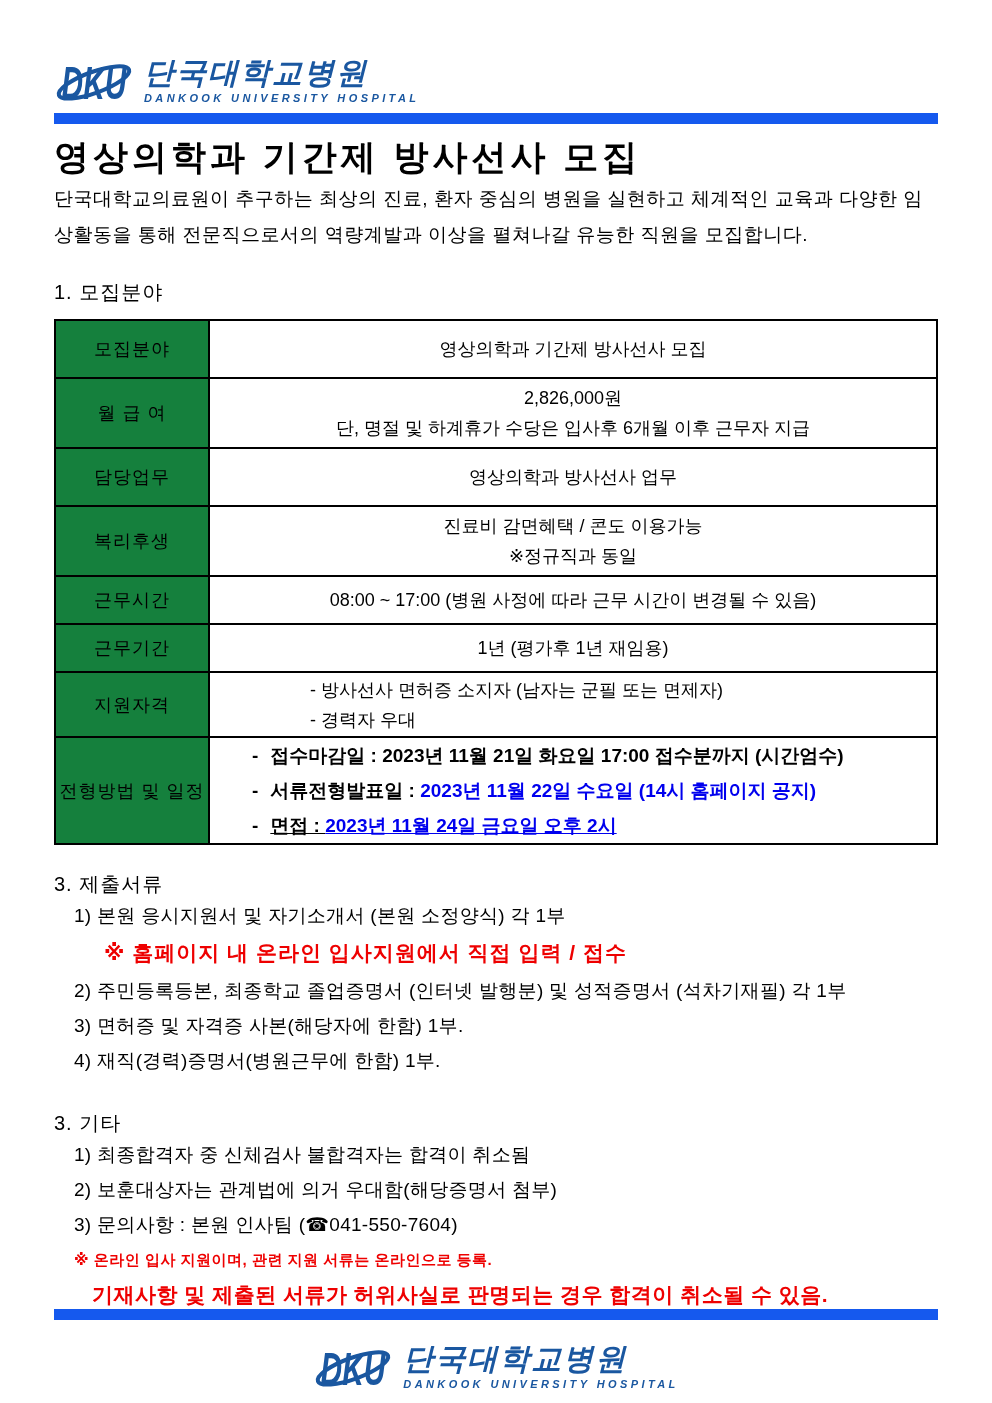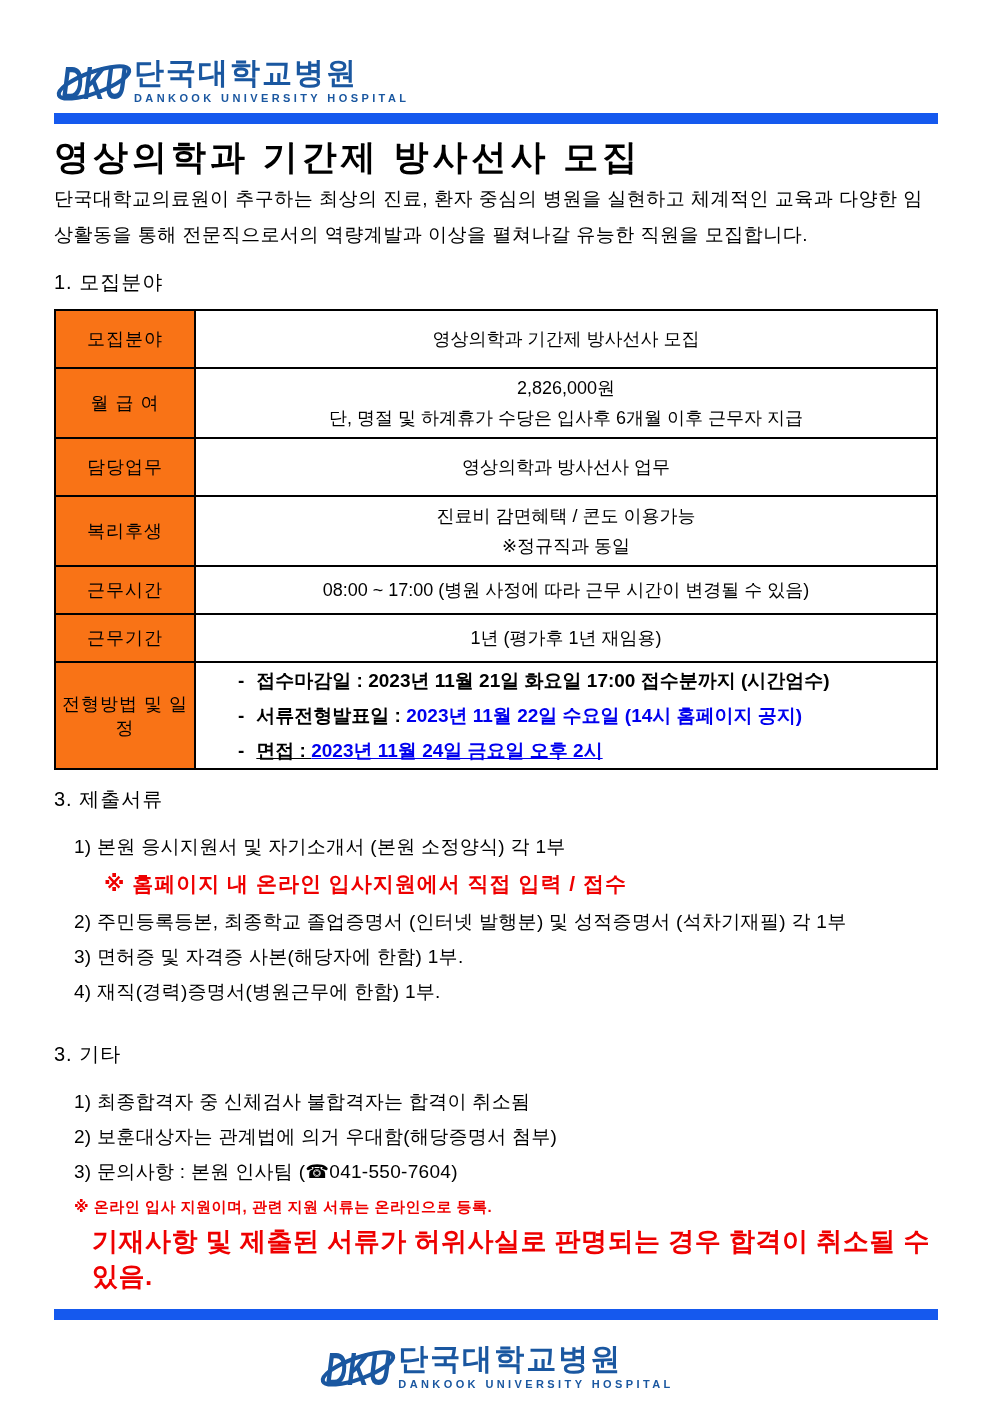--- a/index.html
+++ b/index.html
@@ -6,51 +6,51 @@
   html,body { background:#ffffff; }
   body {
     width:992px; height:1403px; position:relative; overflow:hidden;
     font-family:"Liberation Sans","DejaVu Sans",sans-serif; color:#000;
   }
   .page { padding:50px 54px 0 54px; }
 
   
   .logo-row { display:flex; align-items:center; }
   .dku-mark { width:80px; height:60px; flex:0 0 auto; }
-  .logo-text { margin-left:0; }
+  .logo-text { margin-left:10px;font-style:italic; }
   .logo-ko { font-size:30px; font-weight:bold; color:#1A57A0; letter-spacing:2px; line-height:32px; }
   .logo-en { font-size:11px; font-weight:bold; color:#1A57A0; letter-spacing:3.4px; margin-top:3px; }
   .blue-bar { height:11px; background:#1559EE; margin-top:3px; }
 
   
   .doc-title { margin-top:10px; font-size:35px; font-weight:bold; letter-spacing:4px; }
   .intro { margin-top:0; font-size:19px; line-height:36px; letter-spacing:0.5px; }
 
   
-  .sec-heading { font-size:20px; margin-top:16px; letter-spacing:1px; }
+  .sec-heading { font-size:20px; margin-top:26px; letter-spacing:1px; }
 
   
   table.recruit { border-collapse:collapse; width:100%; margin-top:13px; }
   table.recruit td { border:2px solid #000; font-size:18px; }
-  td.lbl { background:#f97316; width:140px; text-align:center; letter-spacing:1px; }
+  td.lbl { background:#15803d; width:154px; text-align:center; letter-spacing:1px; }
   td.val { text-align:center; line-height:30px; }
   td.val.left { text-align:left; padding-left:100px; }
   td.val.sched { text-align:left; padding-left:42px; font-weight:bold; font-size:19px; line-height:35px; }
   .h58{height:58px}.h70{height:70px}.h48{height:48px}.h65{height:65px}.h107{height:107px}
   .red { color:#000000; }
   .blue { color:#0000EE; }
   .und { text-decoration:underline; }
   .dash { font-weight:bold; margin-right:12px; }
 
   
-  .list { margin-top:16px; }
+  .list { margin-top:0; }
   .list-item { font-size:19px; line-height:35px; margin-left:20px; letter-spacing:0.3px; }
   .doc-note { font-size:21px; font-weight:bold; color:#EE0000; margin-left:50px; line-height:40px; letter-spacing:1px; }
   .etc-note1 { font-size:15px; font-weight:bold; color:#EE0000; margin-left:20px; line-height:35px; letter-spacing:0.5px; }
-  .etc-note2 { font-size:26px; font-weight:bold; color:#EE0000; margin-left:38px; line-height:35px; letter-spacing:0.5px; }
+  .etc-note2 { font-size:21px; font-weight:bold; color:#EE0000; margin-left:38px; line-height:35px; letter-spacing:0.5px; }
 
   
   .footer { position:absolute; left:54px; right:54px; top:1306px; }
   .footer .logo-row { justify-content:center; margin-top:16px; }
 </style>
 </head>
 <body>
 
 <div class="page">
 
@@ -97,20 +97,27 @@
     </tr>
     <tr>
       <td class="lbl h48">근무시간</td>
       <td class="val">08:00 ~ 17:00 (병원 사정에 따라 근무 시간이 변경될 수 있음)</td>
     </tr>
     <tr>
       <td class="lbl h48">근무기간</td>
       <td class="val">1년 (평가후 1년 재임용)</td>
     </tr>
     <tr>
+      <td class="lbl h65">지원자격</td>
+      <td class="val left">
+        <div>- 방사선사 면허증 소지자 (남자는 군필 또는 면제자)</div>
+        <div>- 경력자 우대</div>
+      </td>
+    </tr>
+    <tr>
       <td class="lbl h107">전형방법 및 일정</td>
       <td class="val sched">
         <div><span class="dash">-</span><span class="red">접수마감일 : 2023년 11월 21일 화요일 17:00 접수분까지 (시간엄수)</span></div>
         <div><span class="dash">-</span><span>서류전형발표일 : </span><span class="blue">2023년 11월 22일 수요일 (14시 홈페이지 공지)</span></div>
         <div><span class="dash">-</span><span class="und">면접 : </span><span class="blue und">2023년 11월 24일 금요일 오후 2시</span></div>
       </td>
     </tr>
     </tbody>
   </table>
 

